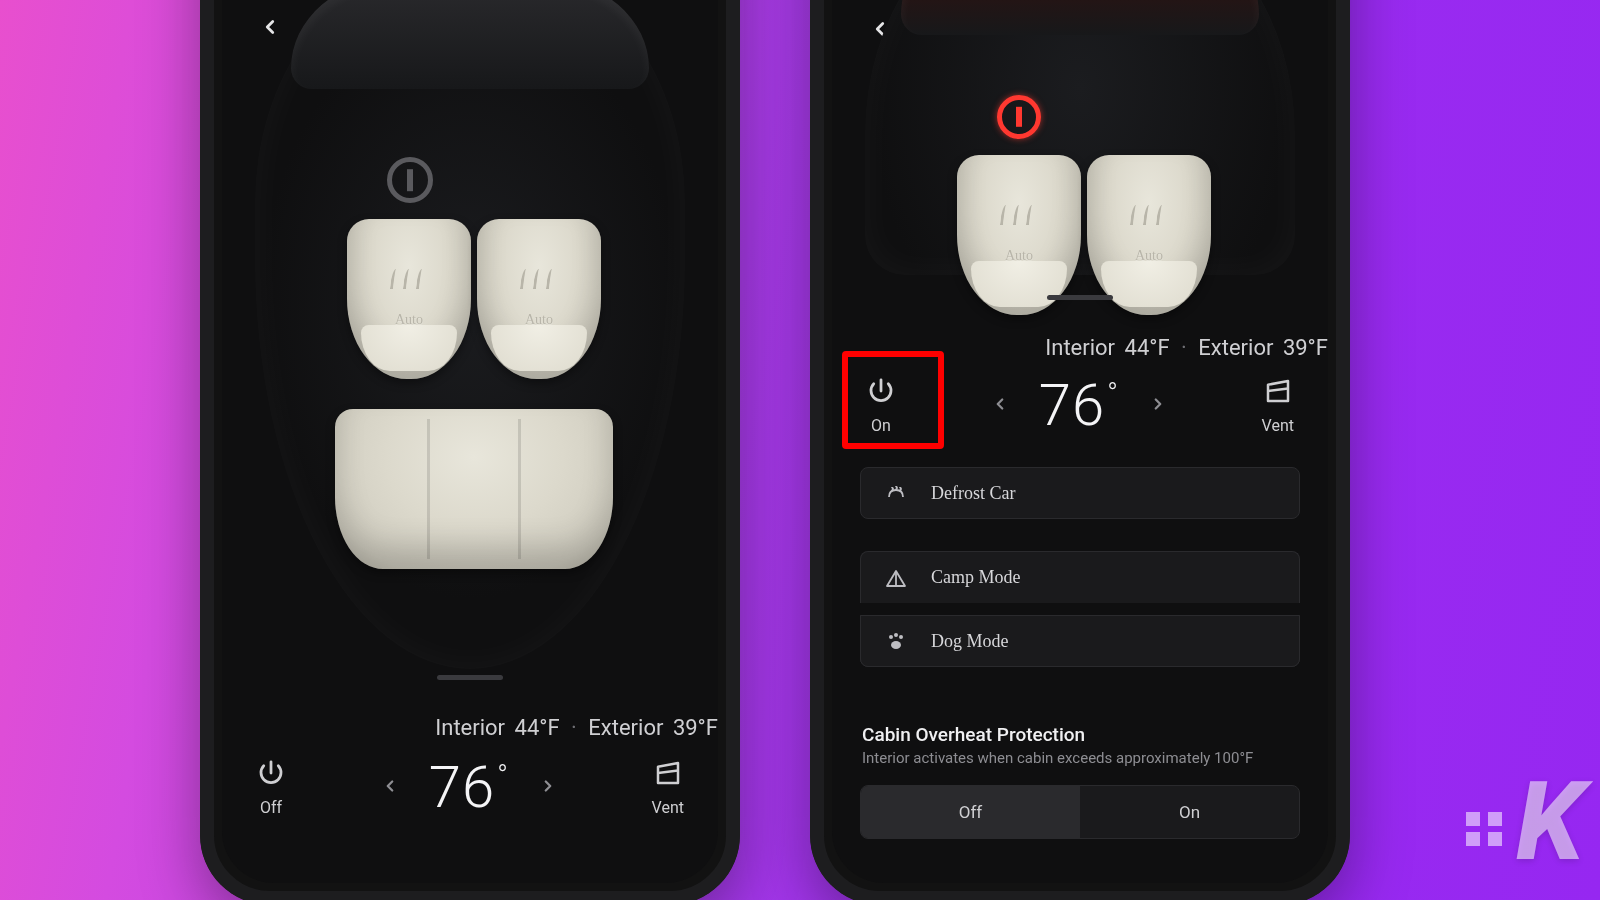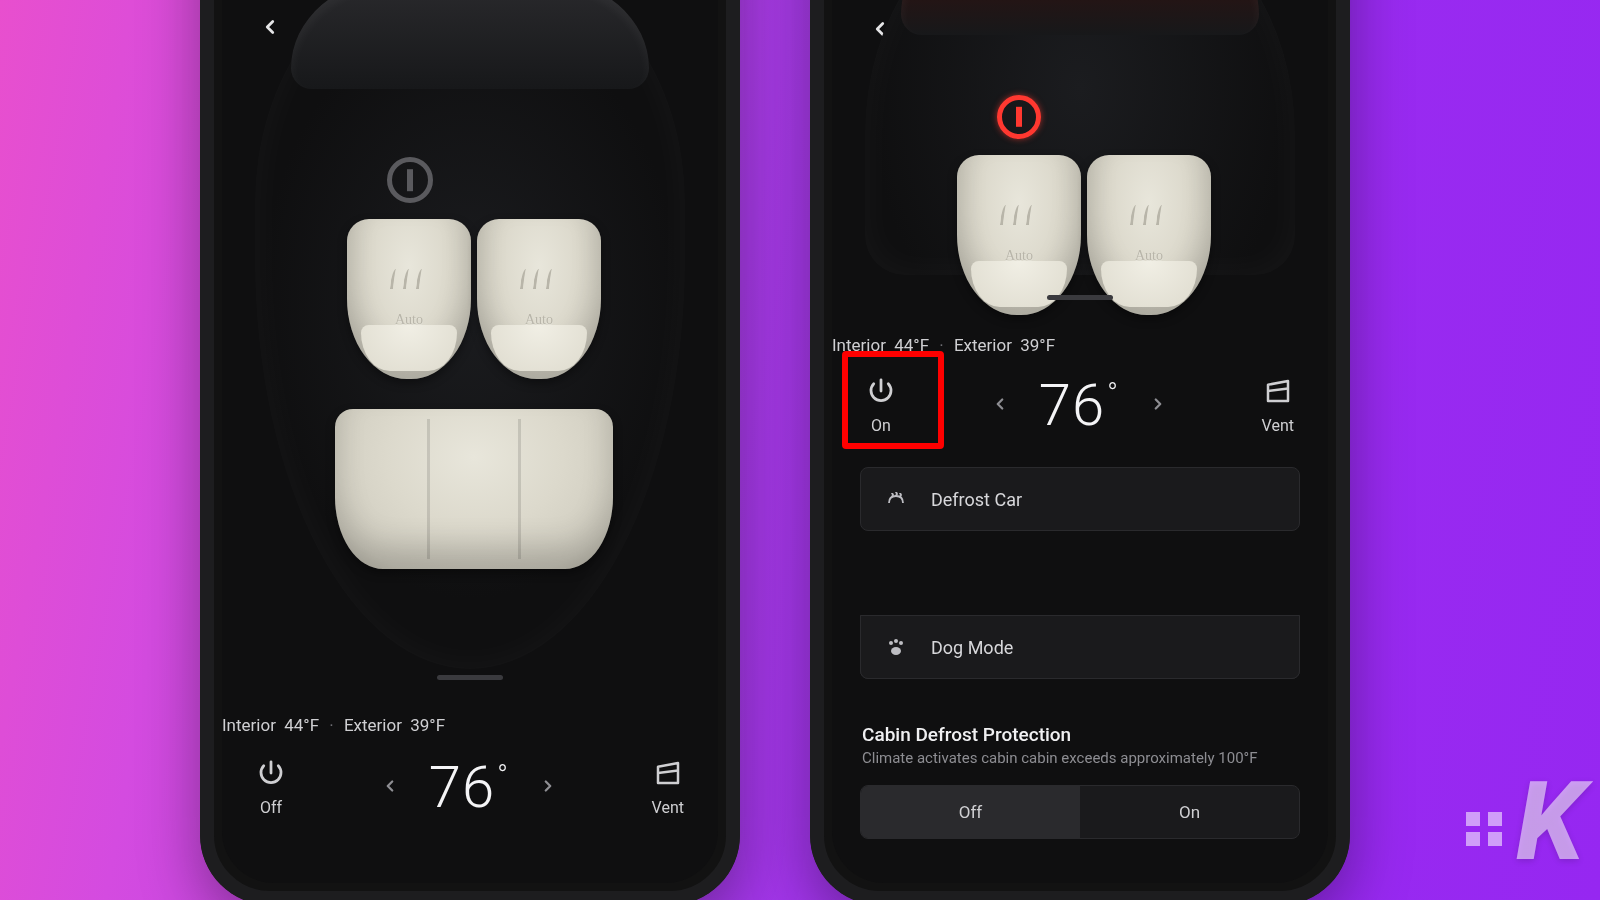--- a/index.html
+++ b/index.html
@@ -134,21 +134,21 @@
   .bench::before { left: 92px; } .bench::after { right: 92px; }
 
   
   .pull-handle {
     position:absolute; left:50%; transform:translateX(-50%);
     width:66px; height:5px; background:#3a3a3e; border-radius:3px;
   }
 
   .temps {
     position:absolute; left:0; right:0;
-    text-align:left; color:#cfcfd2; font-size:17px; font-weight:400;
+    text-align:right; color:#cfcfd2; font-size:22px; font-weight:400;
   }
   .dot-sep { color:#6f6f74; margin: 0 6px; }
 
   .ctrl-row {
     position:absolute; left:0; right:0;
     display:flex; align-items:center; justify-content:space-between;
     padding: 0 34px;
   }
   .ctrl {
     display:flex; flex-direction:column; align-items:center; gap:10px;
@@ -165,27 +165,27 @@
     position:relative;
   }
   .deg { position:relative; top:-22px; font-size:28px; margin-left:2px;}
   .tiny-chev {
     color:#8d8d92; font-size:22px; cursor:pointer; user-select:none;
      width:30px; text-align:center;
   }
 
   
   .option {
-    position:absolute; left:28px; right:28px; height:64px;
+    position:absolute; left:28px; right:28px; height:52px;
     background:#1a1a1c;
     border:1px solid #2a2a2d;
     border-radius:8px;
     display:flex; align-items:center; gap:22px;
     padding: 0 22px;
-    color:#d7d7da; font-size:18px; cursor:pointer;
+    color:#d7d7da; font-size:18px; cursor:pointer;font-family:Liberation Serif, serif;
   }
   .option .oicon { width:26px; height:26px; display:flex; align-items:center; justify-content:center; color:#bdbdc2;}
   .option.group-top { border-bottom-left-radius:0; border-bottom-right-radius:0; border-bottom:none;}
   .option.group-bot { border-top-left-radius:0; border-top-right-radius:0; }
 
   .sec-title { position:absolute; left:30px; right:30px; color:#f0f0f2; font-size:19px; font-weight:500;}
   .sec-sub { position:absolute; left:30px; right:30px; color:#8d8d92; font-size:15px; font-weight:400;}
 
   .segmented {
     position:absolute; left:28px; right:28px; height:54px;
@@ -398,20 +398,29 @@
         <svg viewBox="0 0 24 24" width="24" height="24" fill="none" stroke="currentColor" stroke-width="1.8">
             <path d="M5 16c0-4 2-7 7-7s7 3 7 7"></path>
             <path d="M8 6c0 1 1 1 1 2s-1 1-1 2"></path>
             <path d="M12 5c0 1 1 1 1 2s-1 1-1 2"></path>
             <path d="M16 6c0 1 1 1 1 2s-1 1-1 2"></path>
           </svg>
       </span>
       <span>Defrost Car</span>
     </div>
 
+    <div class="option group-top" style="top:674px;">
+      <span class="oicon">
+        <svg viewBox="0 0 24 24" width="24" height="24" fill="none" stroke="currentColor" stroke-width="1.8" stroke-linejoin="round">
+            <path d="M3 20 L12 5 L21 20 Z"></path>
+            <path d="M12 5 L12 20"></path>
+          </svg>
+      </span>
+      <span>Camp Mode</span>
+    </div>
     <div class="option group-bot" style="top:738px;">
       <span class="oicon">
         <svg viewBox="0 0 24 24" width="24" height="24" fill="currentColor">
             <circle cx="7" cy="8" r="2"></circle>
             <circle cx="12" cy="6" r="2"></circle>
             <circle cx="17" cy="8" r="2"></circle>
             <ellipse cx="12" cy="16" rx="5" ry="4"></ellipse>
           </svg>
       </span>
       <span>Dog Mode</span>can
@@ -423,22 +432,22 @@
         <svg viewBox="0 0 24 24" width="24" height="24" fill="currentColor">
             <circle cx="7" cy="8" r="2"></circle>
             <circle cx="12" cy="6" r="2"></circle>
             <circle cx="17" cy="8" r="2"></circle>
             <ellipse cx="12" cy="16" rx="5" ry="4"></ellipse>
           </svg>
       </span>
       <span>Dog Mode</span>
     </div>
 
-    <div class="sec-title" style="top:846px;">Cabin Defrost Protection</div>
-    <div class="sec-sub" style="top:872px;">Climate activates cabin cabin exceeds approximately 100°F</div>
+    <div class="sec-title" style="top:846px;">Cabin Overheat Protection</div>
+    <div class="sec-sub" style="top:872px;">Interior activates when cabin exceeds approximately 100°F</div>
 
     <div class="segmented" style="top:908px;">
       <div class="seg sel">Off</div>
       <div class="seg">On</div>
     </div>
 
   </div>
   <div class="bezel"></div>
 </div>
 

